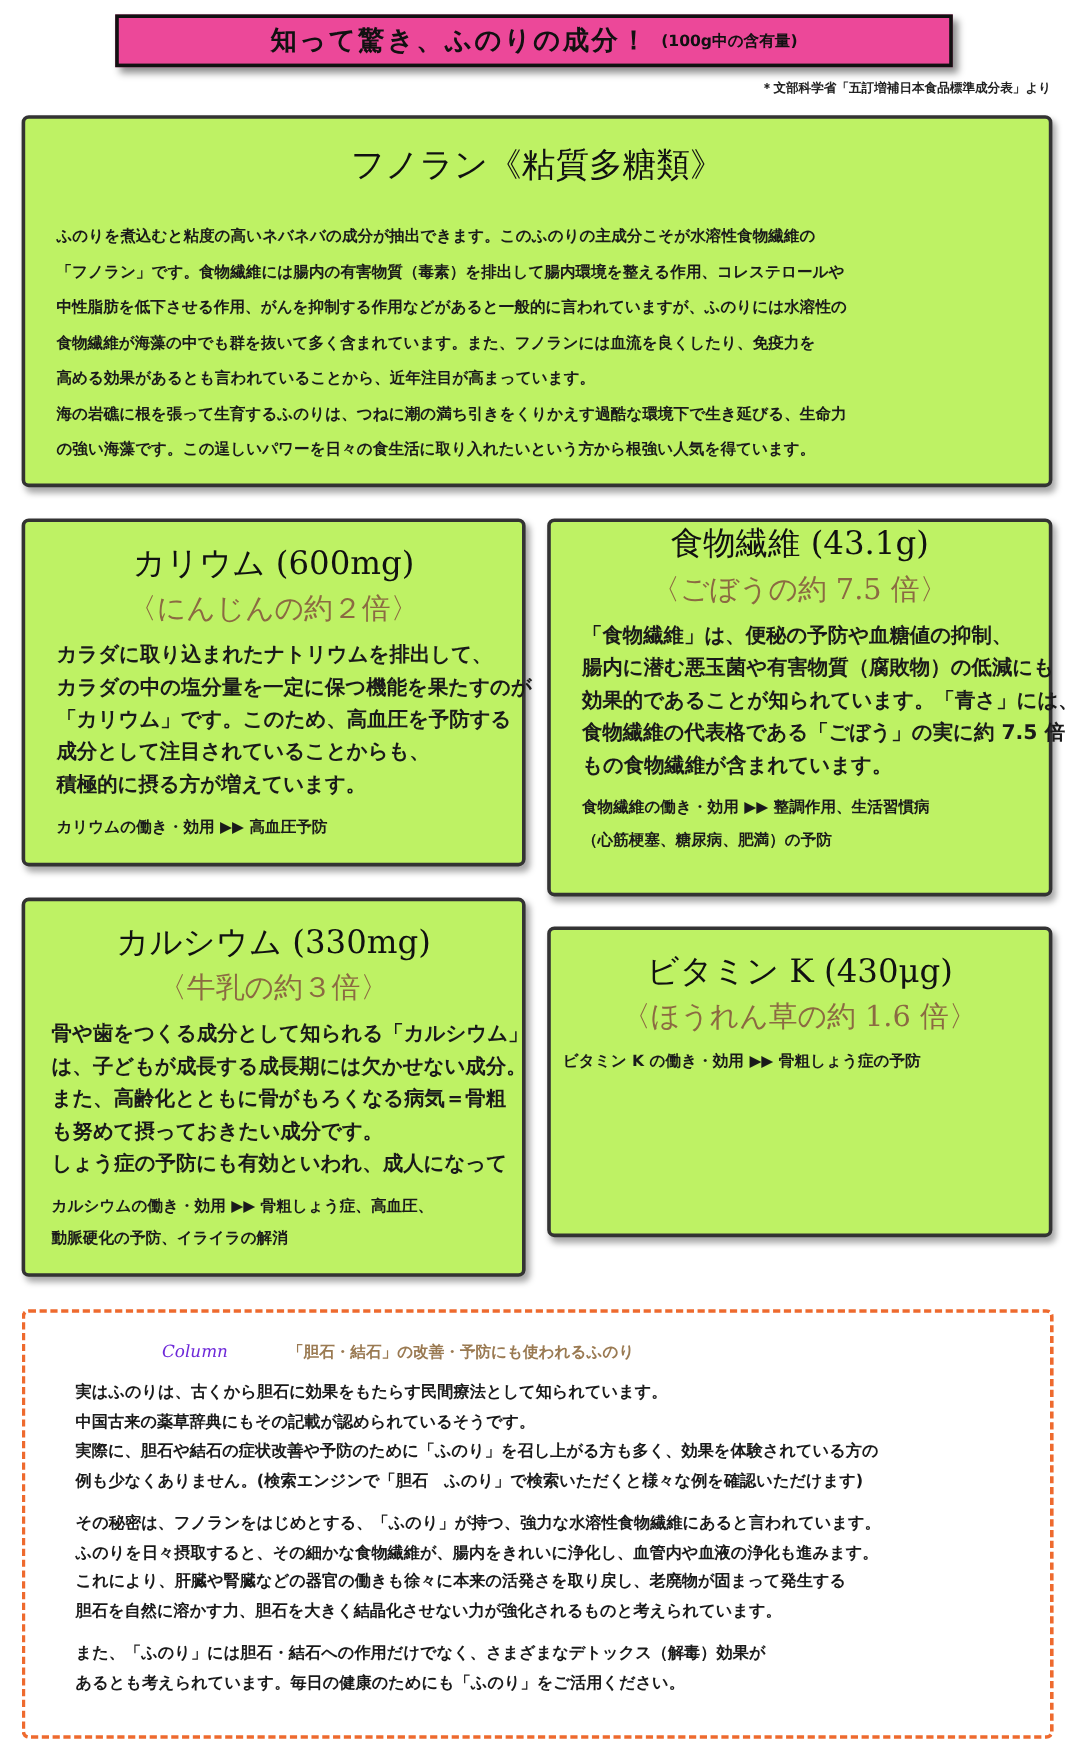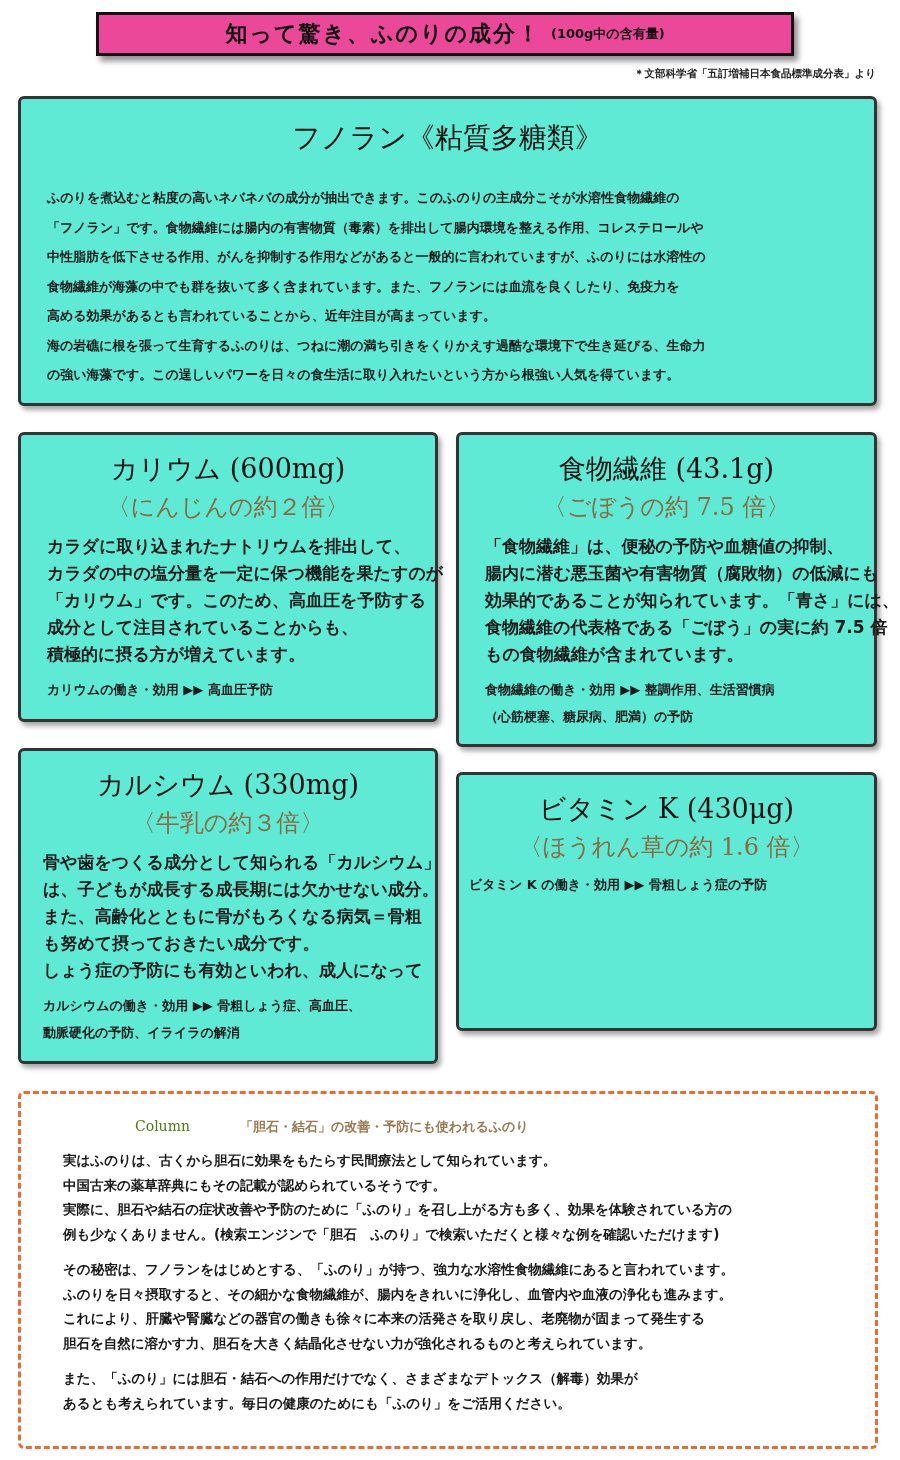--- a/index.html
+++ b/index.html
@@ -14,50 +14,50 @@
   }
   .title-main { font-size: 22px; font-weight: bold; letter-spacing: 2px; color: #111; }
   .title-sub { font-size: 13px; font-weight: bold; margin-left: 10px; color: #111; }
 
   .source-note {
     position: absolute; right: 24px; top: 67px;
     font-size: 10.5px; font-weight: bold; color: #222;
   }
 
   .box {
-    position: absolute; background: #5eead4;
+    position: absolute; background: #bef264;
     border: 3px solid #333; border-radius: 6px;
     box-shadow: 3px 4px 5px rgba(0,0,0,0.35);
   }
   .box-title {
     font-family: "DejaVu Serif", serif; text-align: center; color: #111;
     font-size: 27px; font-weight: normal;
   }
   .box-sub {
     font-family: "DejaVu Serif", serif; text-align: center;
     font-size: 24px; color: #8b6a42; margin-top: 4px;
   }
   .body-text { font-size: 17px; font-weight: bold; line-height: 27px; color: #1a1a1a; }
   .effect { font-size: 13px; font-weight: bold; line-height: 27px; color: #1a1a1a; margin-top: 8px; }
 
   #funoran { left: 18px; top: 96px; width: 859px; height: 310px; padding: 20px 26px; }
   #funoran .box-title { font-size: 28px; margin-bottom: 26px; }
   #funoran .body-text { font-size: 13px; line-height: 29.5px; }
 
   #kalium { left: 18px; top: 432px; width: 420px; height: 290px; padding: 16px 26px; }
-  #fiber { left: 456px; top: 432px; width: 421px; height: 315px; padding: 16px 26px; }
+  #fiber { left: 456px; top: 432px; width: 421px; height: 315px; padding: 0 26px; }
   #calcium { left: 18px; top: 748px; width: 420px; height: 316px; padding: 16px 22px; }
   #vitk { left: 456px; top: 772px; width: 421px; height: 259px; padding: 16px 10px; }
 
   .column-box {
     position: absolute; left: 18px; top: 1091px; width: 860px; height: 358px;
     border: 3px dashed #ee6a2e; border-radius: 6px; padding: 24px 42px 0 42px;
   }
   .column-head { display: flex; align-items: baseline; margin-left: 72px; margin-bottom: 12px; }
-  .column-tag { font-family: "DejaVu Serif", serif; font-size: 14px; color: #4d7c0f; margin-right: 30px; }
+  .column-tag { font-family: "DejaVu Serif", serif; font-size: 14px; color: #6d28d9; margin-right: 30px; font-style: italic; }
   .column-title { font-size: 13px; font-weight: bold; color: #9a7a52; margin-left: 20px; }
   .column-box .body-text { font-size: 13.5px; line-height: 24.5px; }
   .para-gap { margin-top: 11px; }
   .line { display: block; white-space: nowrap; }
 </style>
 </head>
 <body>
 
 <div class="title-banner">
   <span class="title-main">知って驚き、ふのりの成分！</span>

